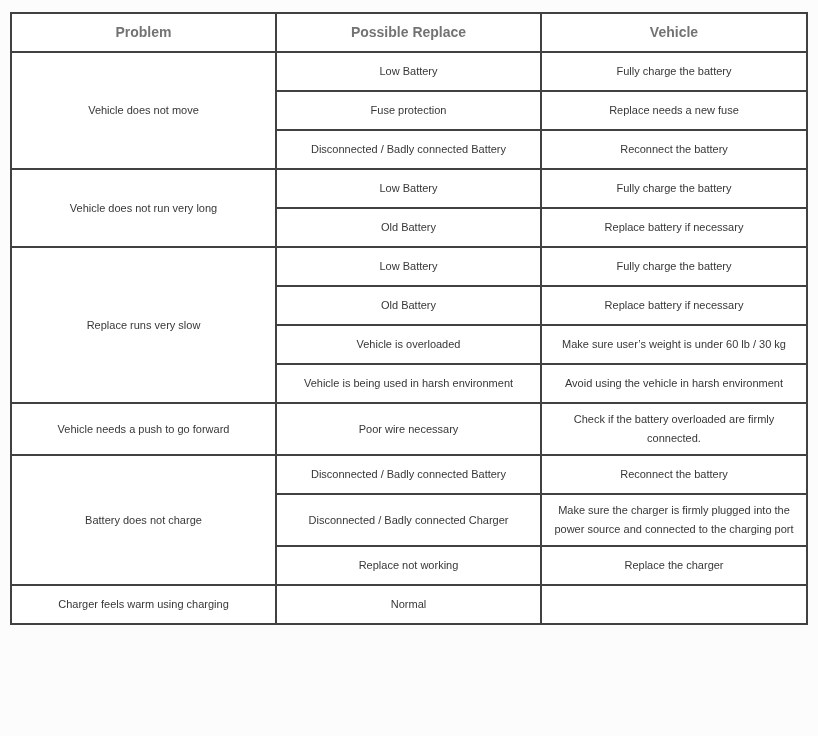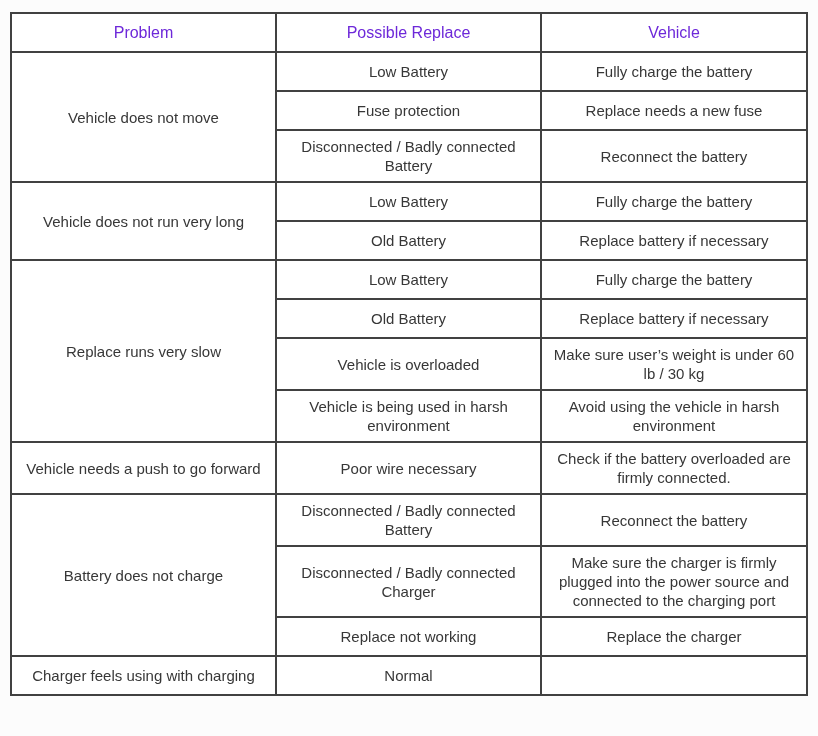--- a/index.html
+++ b/index.html
@@ -22,31 +22,31 @@
     width: 796px;
     table-layout: fixed;
     background: #ffffff;
     color: #373737;
   }
   table.troubleshooting th,
   table.troubleshooting td {
     border: 2px solid #414141;
     text-align: center;
     vertical-align: middle;
-    font-size: 15px;
+    font-size: 11px;
     line-height: 19px;
     padding: 6px 8px;
     box-sizing: border-box;
     word-wrap: break-word;
   }
   table.troubleshooting th {
-    font-weight: normal;
+    font-weight: bold;
     height: 39px;
-    font-size: 16px;
-    color: #6d28d9;
+    font-size: 14px;
+    color: #737373;
   }
   table.troubleshooting td {
     height: 39px;
   }
   col.col-problem  { width: 265px; }
   col.col-reason   { width: 265px; }
   col.col-solution { width: 266px; }
 </style>
 </head>
 <body>
@@ -117,19 +117,19 @@
         </tr>
         <tr>
           <td>Disconnected / Badly connected Charger</td>
           <td>Make sure the charger is firmly plugged into the power source and connected to the charging port</td>
         </tr>
         <tr>
           <td>Replace not working</td>
           <td>Replace the charger</td>
         </tr>
         <tr>
-          <td rowspan="1">Charger feels using with charging</td>
+          <td rowspan="1">Charger feels warm using charging</td>
           <td>Normal</td>
           <td></td>
         </tr>
       </tbody>
   </table>
 </div>
 
 </body></html>

